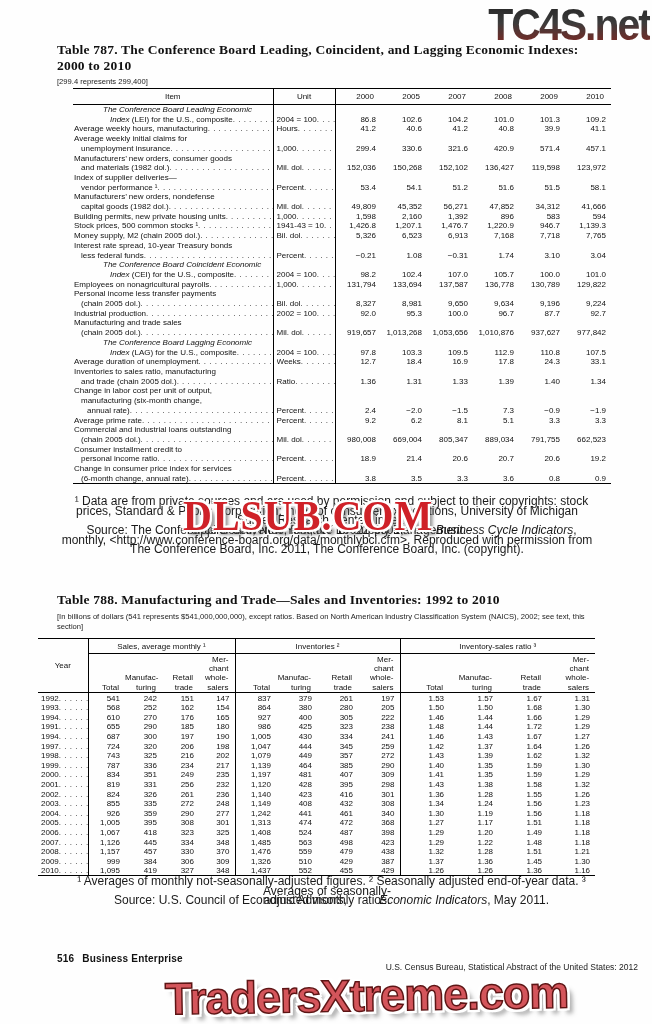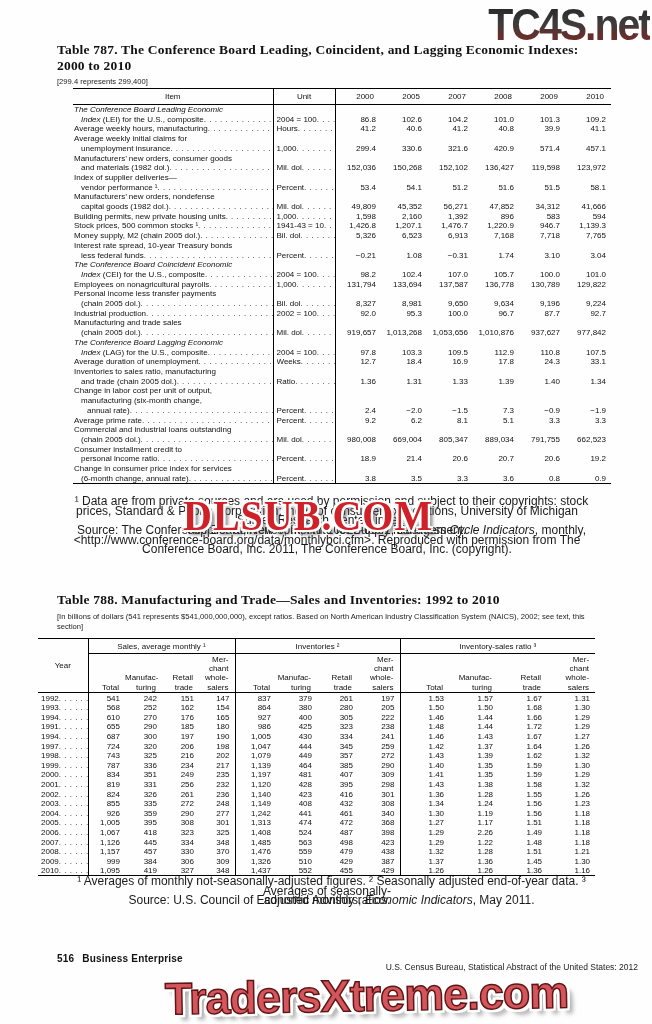--- a/index.html
+++ b/index.html
@@ -72,21 +72,21 @@
           color:#cf2128;letter-spacing:1px;transform:scaleY(1.05);
           text-shadow:-2px -2px 0 #fff,2px -2px 0 #fff,-2px 2px 0 #fff,2px 2px 0 #fff,
                       0 -2px 0 #fff,0 2px 0 #fff,-2px 0 0 #fff,2px 0 0 #fff,
                       5px 5px 3px rgba(80,80,80,.55);}
   #wm-bot{left:165px;top:970px;font-size:45px;font-family:"Liberation Sans",sans-serif;
           color:#d4555b;letter-spacing:-1px;transform:rotate(-1deg);
           -webkit-text-stroke:1.5px #5d1515;
           text-shadow:-3px -3px 0 #fff,3px -3px 0 #fff,-3px 3px 0 #fff,3px 3px 0 #fff,
                       0 -3px 0 #fff,0 3px 0 #fff,-3px 0 0 #fff,3px 0 0 #fff,
                       6px 6px 4px rgba(90,90,90,.5);}
-  i{font-style:italic;}
+  i{font-style:italic;margin-left:29px;}
 </style>
 </head>
 <body>
 
 <div class="page">
 
   <div class="wm" id="wm-top">TC4S.net</div>
 
   <div class="t-title" id="title787">Table 787. The Conference Board Leading, Coincident, and Lagging Economic Indexes: 2000 to 2010</div>
   <div class="headnote" id="headnote787">[299.4 represents 299,400]</div>
@@ -966,21 +966,21 @@
           </td>
           <td class="num">1,067</td>
           <td class="num">418</td>
           <td class="num">323</td>
           <td class="num vr">325</td>
           <td class="num">1,408</td>
           <td class="num">524</td>
           <td class="num">487</td>
           <td class="num vr">398</td>
           <td class="num">1.29</td>
-          <td class="num">2.26</td>
+          <td class="num">1.20</td>
           <td class="num">1.49</td>
           <td class="num">1.18</td>
         </tr>
         <tr>
           <td class="year vr">
             <div class="uflex">
               <span class="txt">2007</span>
               <span class="ydots"></span>
             </div>
           </td>

